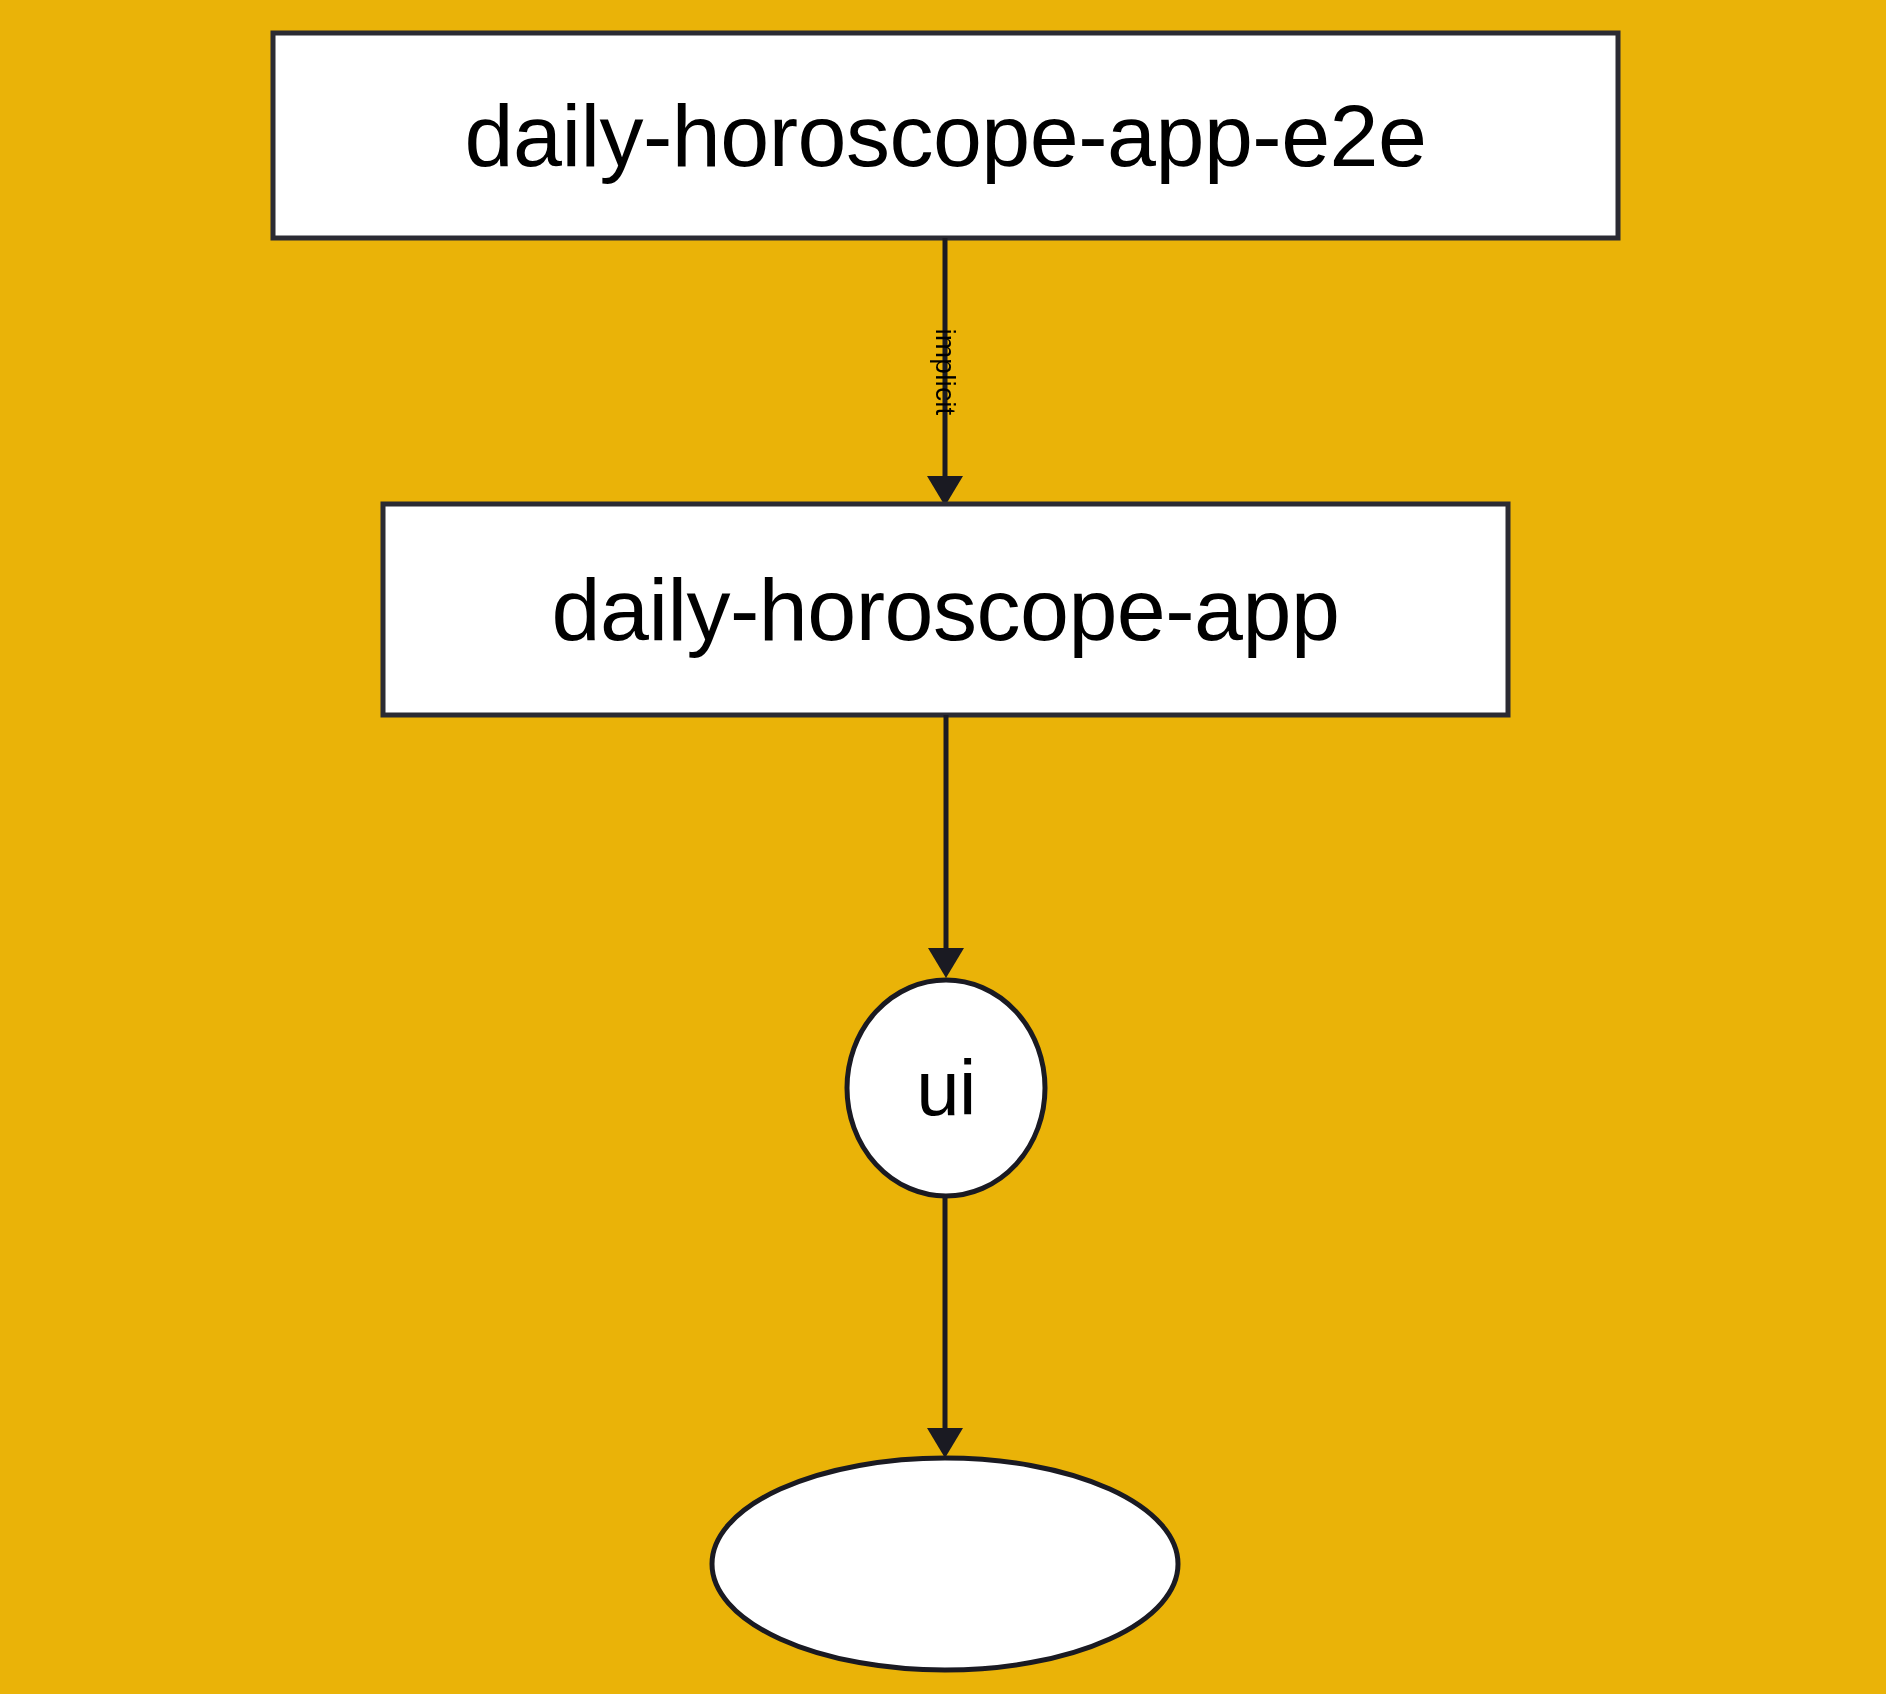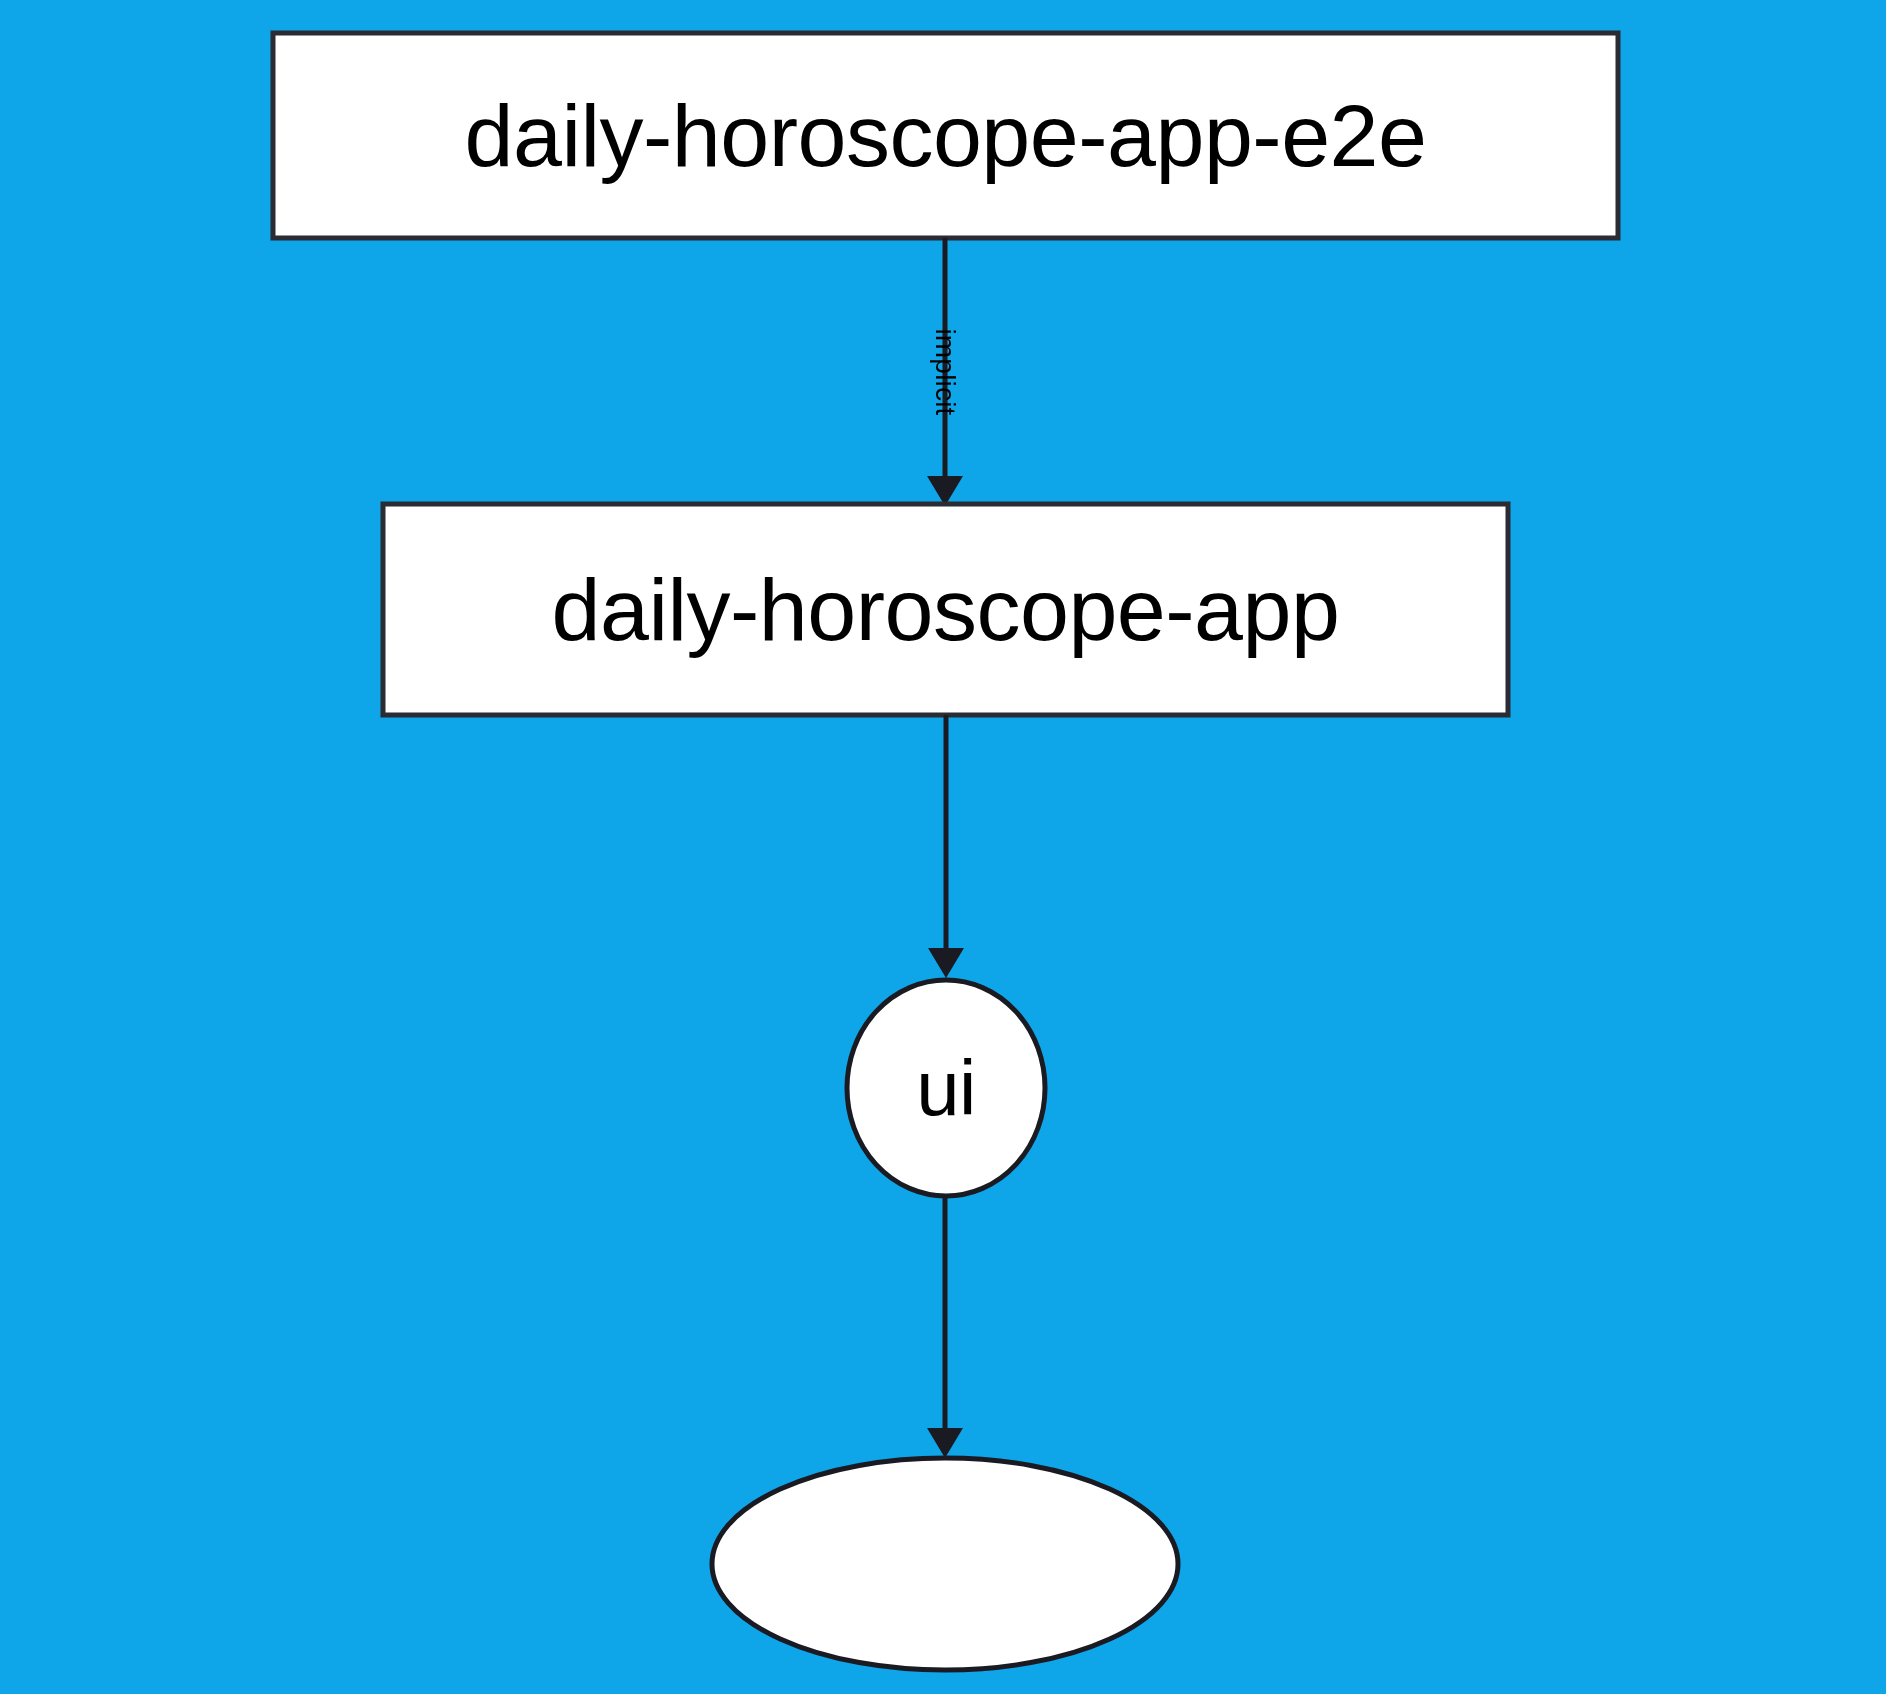--- a/index.html
+++ b/index.html
@@ -11,21 +11,21 @@
   body {
     width: 1886px;
     height: 1694px;
     overflow: hidden;
     font-family: "Liberation Sans", sans-serif;
   }
   #graph-root {
     position: relative;
     width: 1886px;
     height: 1694px;
-    background: #0ea5e9;
+    background: #eab308;
   }
   #graph-svg {
     position: absolute;
     top: 0;
     left: 0;
     width: 1886px;
     height: 1694px;
     display: block;
   }
   .node-label-layer {

